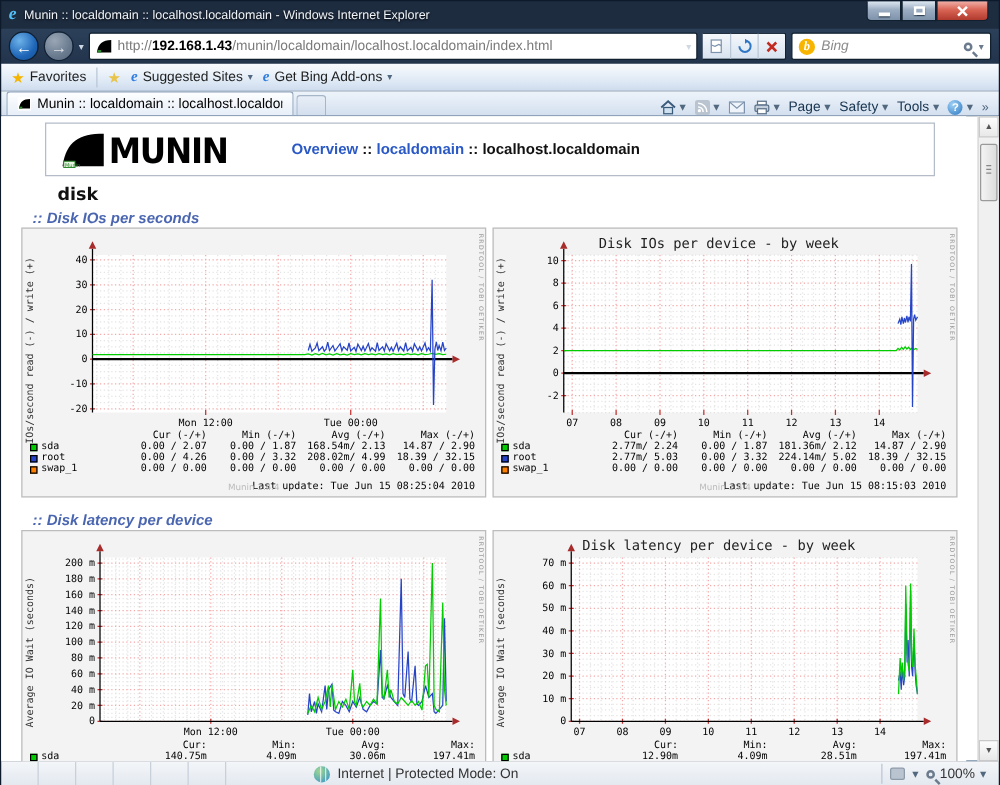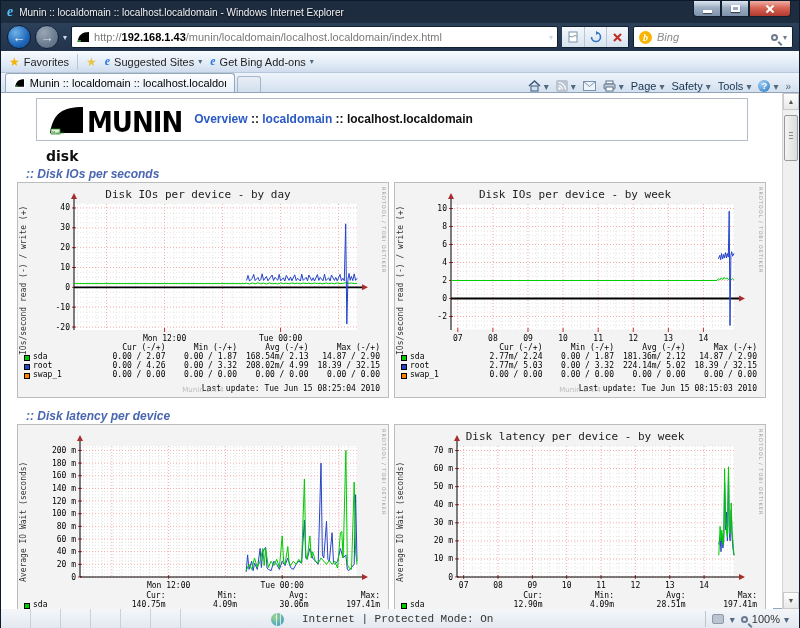--- a/index.html
+++ b/index.html
@@ -62,21 +62,21 @@
   .chev { color:#51687e; font-size:10px; }
 
   
   .content { position:relative; height:516px; background:#fff; border-bottom:1px solid #93a7bd; }
   .page { position:absolute; left:0; top:0; width:772px; height:516px; overflow:hidden; background:#fff; }
 
   .mheader { position:absolute; left:35px; top:5px; width:712px; height:43px; border:1px solid #b4bcc9; background:#fff;
     display:flex; align-items:center; padding:2px 8px; gap:12px; }
   .mlogo { display:flex; align-items:flex-end; gap:2px; }
   .mlogo .word { font-family:"DejaVu Sans",sans-serif; font-weight:bold; font-size:26px; letter-spacing:-1px; color:#000; transform:scaleY(1.08); line-height:30px;}
-  .mtext { font-size:12px; color:#111; line-height:17px; font-weight:bold; }
+  .mtext { font-size:12px; color:#111; line-height:17px; font-weight:bold;margin-left:39px; }
   .mtext a, .mlink { color:#2a59c6; text-decoration:none; cursor:pointer; }
   .page-h2 { position:absolute; left:45px; top:55px; font-family:"DejaVu Sans",sans-serif; font-weight:bold; font-size:14px; color:#111; }
   .section-link { position:absolute; left:25px; font:italic bold 12px "Liberation Sans",sans-serif; color:#4a66b0; cursor:pointer; }
 
   
   .panel { position:absolute; width:372px; height:216px; background:#f3f3f3; border:1px solid #bcbcbc; }
   .g-title { position:absolute; top:5px; left:0; right:10px; text-align:center; font:11px "DejaVu Sans Mono",monospace; color:#222; }
   .g-ylabel { position:absolute; left:1px; top:20px; bottom:40px; width:11px; writing-mode:vertical-rl; transform:rotate(180deg);
     font:8px "DejaVu Sans Mono",monospace; color:#333; text-align:center; }
   .g-rrd { position:absolute; right:1px; top:4px; writing-mode:vertical-rl; font:5px "DejaVu Sans",sans-serif; letter-spacing:1px; color:#9a9a9a; }
@@ -93,21 +93,21 @@
   .vscroll { position:absolute; right:0; top:0; width:17px; height:516px; background:#f0f0f0; border-left:1px solid #d5d5d5; }
   .sbtn { height:17px; background:linear-gradient(180deg,#fdfdfd,#e8e8e8); border:1px solid #c9c9c9; display:flex; align-items:center; justify-content:center; font-size:7px; color:#555; }
   .sbtn.bottom { position:absolute; bottom:0; left:0; right:0; }
   .sthumb { position:absolute; left:1px; right:1px; top:22px; height:46px; background:linear-gradient(90deg,#f4f4f4,#dcdcdc); border:1px solid #9a9a9a; border-radius:2px; }
   .sthumb::after{ content:""; position:absolute; left:4px; right:4px; top:19px; height:1px; background:#888; box-shadow:0 3px 0 #888,0 -3px 0 #888; }
 
   
   .statusbar { height:20px; background:linear-gradient(180deg,#f4f6f9,#e2e8ef); display:flex; align-items:center; font-size:11px; color:#333; }
   .status-seps { display:flex; height:100%; }
   .status-seps i { width:30px; border-right:1px solid #c8d0da; }
-  .statusmid { display:flex; align-items:center; gap:18px; margin-left:90px;font-family:Liberation Mono, monospace; }
+  .statusmid { display:flex; align-items:center; gap:6px; margin-left:70px; }
   .statusright { margin-left:auto; display:flex; align-items:center; gap:6px; padding-right:10px; }
   .zoombtn { display:flex; align-items:center; gap:4px; }
   .globe { width:13px; height:13px; border-radius:50%; background:radial-gradient(circle at 35% 30%,#9fd78f,#2f8fd0); position:relative; overflow:hidden;}
   .globe::after{content:""; position:absolute; left:5px; top:0; bottom:0; width:1px; background:rgba(255,255,255,.7); box-shadow:4px 0 0 rgba(255,255,255,.7);}
   .gear { width:12px; height:10px; background:#b9c4d0; border:1px solid #8d9aa8; border-radius:2px; }
 </style>
 </head>
 <body>
 
 <div class="window">
@@ -344,21 +344,20 @@
             <line x1="262.59000000000003" y1="21" x2="262.59000000000003" y2="147" stroke="#f5a9a9" stroke-width="1" stroke-dasharray="1,2"></line>
             <line x1="262.59000000000003" y1="145" x2="262.59000000000003" y2="149" stroke="#c03030" stroke-width="1"></line>
             <text x="262.59000000000003" y="158" font-family="DejaVu Sans Mono, monospace" font-size="8" fill="#000" text-anchor="middle">Tue 00:00</text>
             <line x1="56" y1="16" x2="56" y2="147" stroke="#000" stroke-width="1"></line>
             <line x1="56" y1="104.33858267716536" x2="344" y2="104.33858267716536" stroke="#000" stroke-width="1.8"></line>
             <polygon points="53,16 59,16 56,10" fill="#a82c2c"></polygon>
             <polygon points="344,101.33858267716536 344,107.33858267716536 350,104.33858267716536" fill="#a82c2c"></polygon>
             <polyline points="56.0,100.6 225.8,100.6 228.6,100.2 231.5,101.0 234.3,100.0 237.1,100.8 240.0,99.8 242.8,100.8 245.6,100.2 248.4,101.0 251.3,100.0 254.1,100.8 256.9,100.4 259.8,101.0 262.6,100.0 265.4,100.6 268.3,100.2 271.1,100.8 273.9,100.0 276.7,100.6 279.6,100.2 282.4,100.8 285.2,100.0 288.1,100.6 290.9,100.2 293.7,100.8 296.5,100.0 299.4,100.6 302.2,100.4 305.0,100.8 307.9,100.0 310.7,100.6 313.5,100.2 316.4,100.8 319.2,100.0 322.0,100.6 324.8,100.4 327.7,99.8 330.5,100.4 333.3,100.0 336.2,100.6 339.0,100.4" fill="none" stroke="#00cc00" stroke-width="1"></polyline>
             <polyline points="228.6,97.4 230.0,92.4 231.5,98.0 234.3,95.4 235.7,91.4 237.1,97.6 240.0,94.4 241.4,98.0 242.8,96.4 244.2,90.8 245.6,97.4 248.4,93.4 249.9,97.8 251.3,96.0 254.1,92.0 255.5,97.6 256.9,94.4 259.8,97.2 261.2,91.4 262.6,97.8 265.4,94.8 266.8,98.0 268.3,92.4 271.1,97.4 272.5,94.0 273.9,97.8 276.7,91.8 278.2,97.6 279.6,95.2 282.4,98.0 283.8,91.2 285.2,97.4 288.1,94.4 289.5,97.8 290.9,92.0 293.7,97.6 295.1,94.8 296.5,98.0 299.4,91.6 300.8,97.4 302.2,94.4 305.0,97.8 306.5,91.2 307.9,97.6 310.7,94.8 312.1,98.0 313.5,92.0 316.4,97.4 317.8,94.4 319.2,97.8 322.0,91.4 323.4,97.6 324.8,95.2 326.3,97.8 327.7,40.8 328.8,141.0 329.9,96.4 331.1,90.4 332.2,97.4 333.3,93.4 334.8,97.6 336.2,90.8 337.6,97.4 339.0,95.4" fill="none" stroke="#2644c8" stroke-width="1"></polyline>
           </svg>
-          <div class="g-title">Disk IOs per device - by day</div>
           <div class="g-ylabel">IOs/second read (-) / write (+)</div>
           <div class="g-rrd">RRDTOOL / TOBI OETIKER</div>
           <div class="g-legend" style="top: 160px;">
             <div class="lg-row lg-head">
               <span class="lg-name"></span>
               <span class="lg-col">Cur (-/+)</span>
               <span class="lg-col">Min (-/+)</span>
               <span class="lg-col">Avg (-/+)</span>
               <span class="lg-col">Max (-/+)</span>
             </div>

